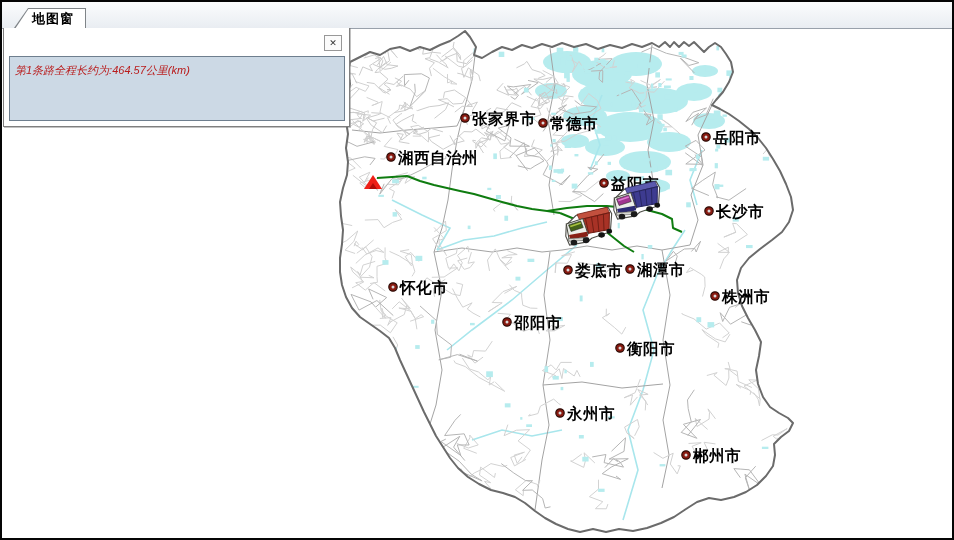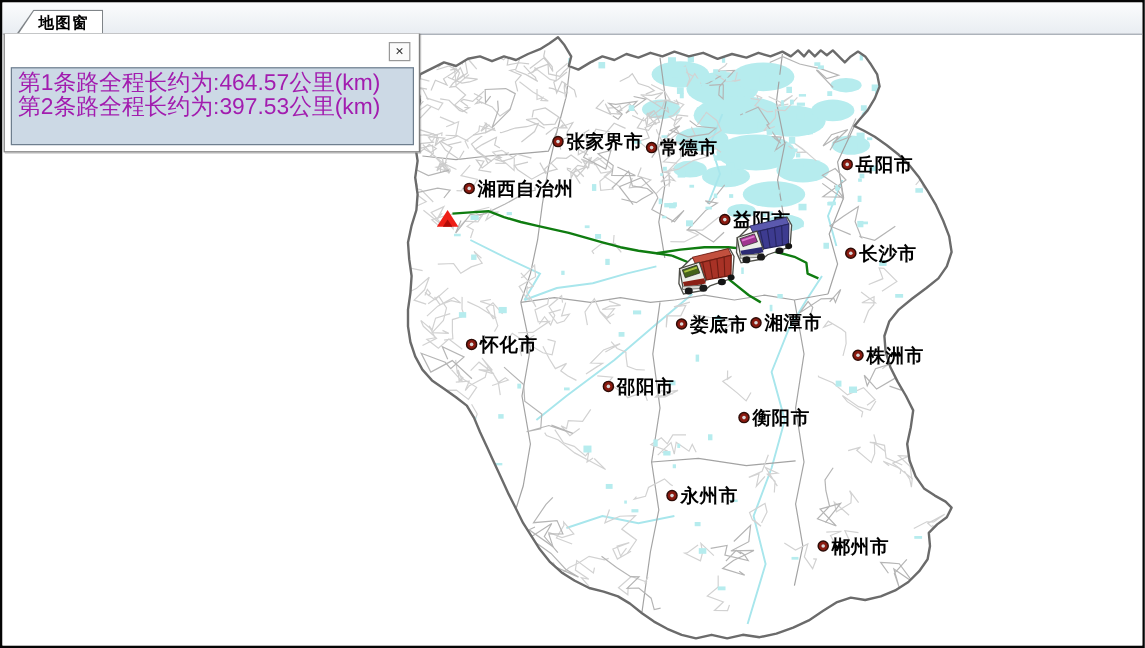--- a/index.html
+++ b/index.html
@@ -17,21 +17,21 @@
   .map{position:absolute;left:0;top:26px;right:0;bottom:0;background:#fff;overflow:hidden;}
   .map svg{position:absolute;left:0;top:0;}
   
   .panel{position:absolute;left:1px;top:-1px;width:345px;height:98px;background:#fff;
          border:1px solid #7f7f7f;box-shadow:1px 1px 0 rgba(120,120,120,.45);z-index:30;}
   .panel-close{position:absolute;top:7px;right:7px;width:18px;height:16px;background:#fbfbfb;
                border:1px solid #989898;font-size:9px;line-height:14px;text-align:center;color:#333;
                cursor:default;box-sizing:border-box;}
   .panel-box{position:absolute;left:5px;right:4px;top:28px;bottom:5px;background:#ccd9e5;
              border:1px solid #6e7e8e;padding:3px 5px;box-sizing:border-box;}
-  .panel-line{font-size:19px;line-height:20px;color:#a21caf;white-space:nowrap;}
+  .panel-line{font-size:11px;line-height:20px;color:#b91c1c;white-space:nowrap;font-style:italic;}
 </style>
 </head>
 <body>
 
 <div class="window">
 
   <div class="tabstrip">
     <div class="tab-outer">
       <div class="tab-inner">
         <span class="tab-label">地图窗口</span>
@@ -594,17 +594,16 @@
           </g>
         </g>
     </svg>
 
     <div class="panel">
       <div class="panel-close">
         <span>✕</span>
       </div>
       <div class="panel-box">
         <div class="panel-line">第1条路全程长约为:464.57公里(km)</div>
-        <div class="panel-line">第2条路全程长约为:397.53公里(km)</div>
       </div>
     </div>
   </div>
 </div>
 
 </body></html>

